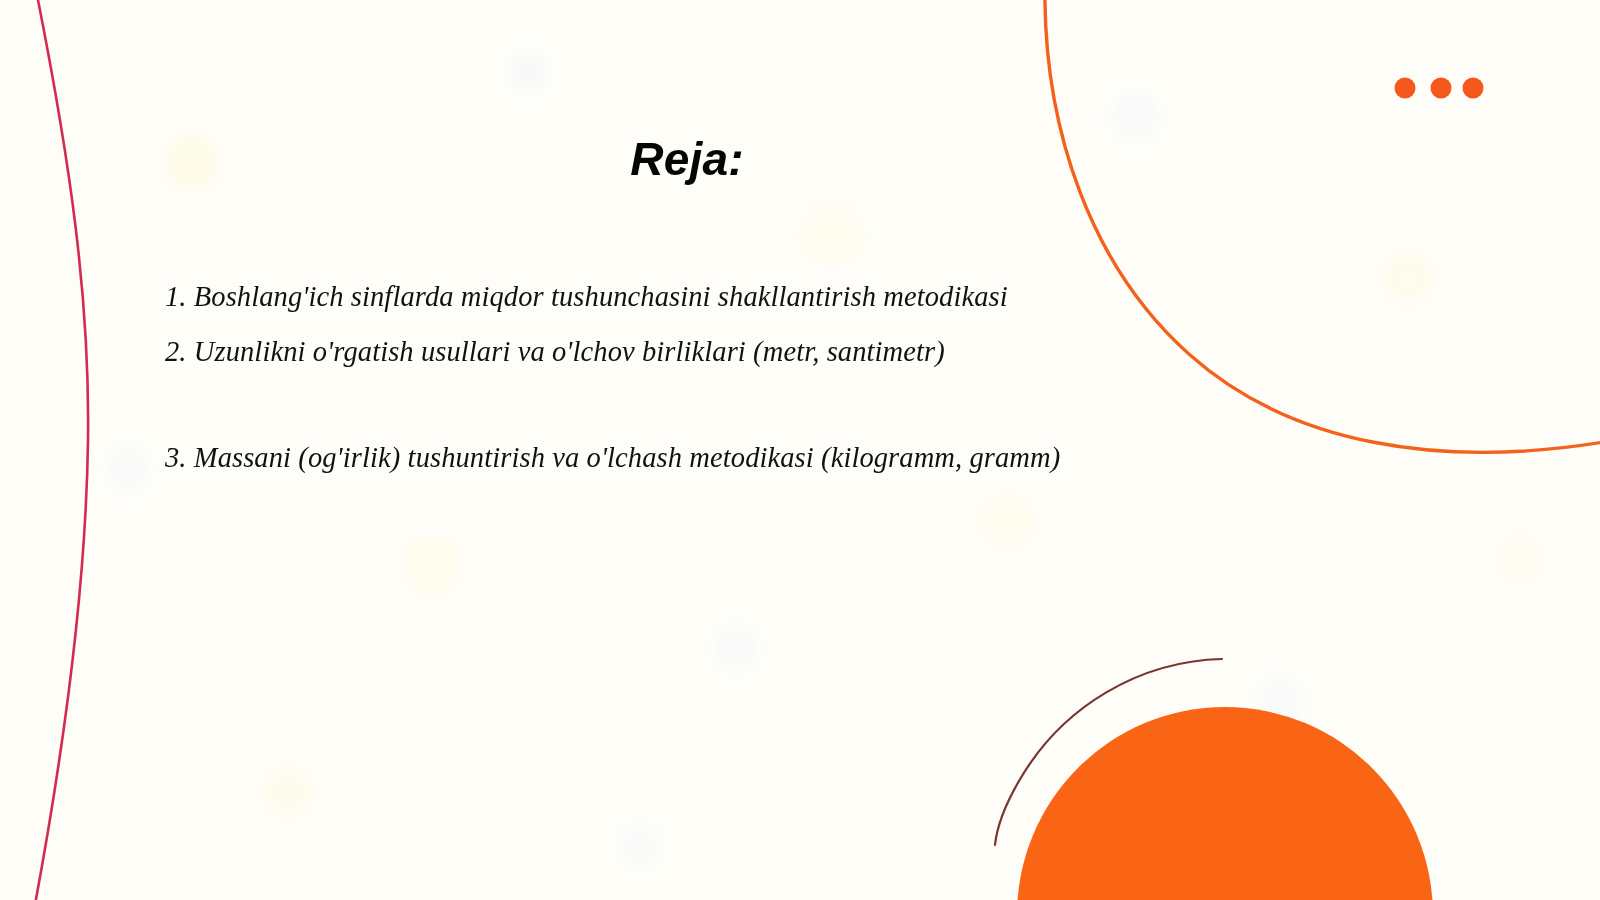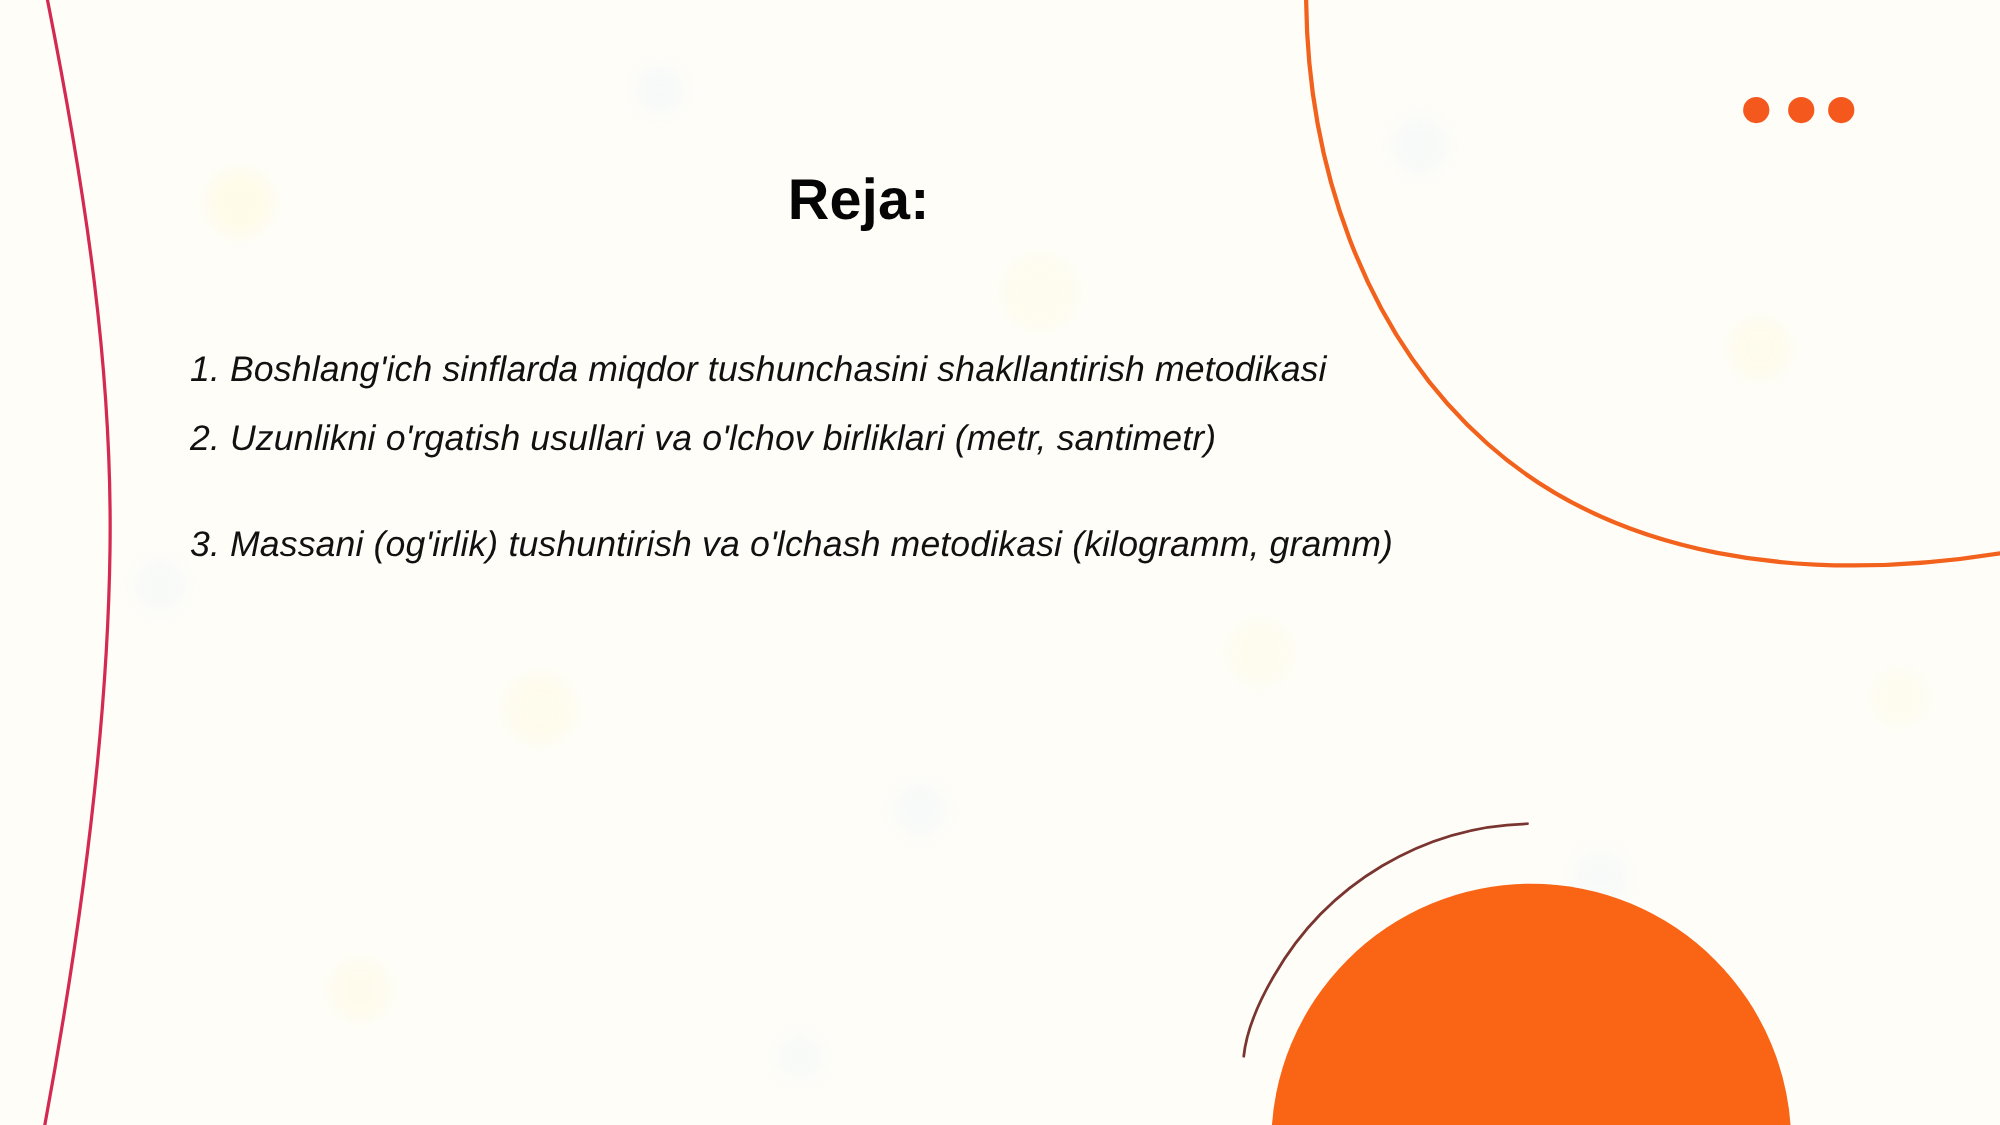--- a/index.html
+++ b/index.html
@@ -52,37 +52,39 @@
   .title {
     position: absolute;
     top: 132px;
     left: 0;
     width: 1374px;
     text-align: center;
     font-size: 46px;
     font-weight: bold;
     color: #050505;
     letter-spacing: .2px;
+    font-style: italic;
   }
 
   .body-list {
     position: absolute;
-    left: 152px;
+    left: 165px;
     top: 277px;
     width: 980px;
+    font-family: Liberation Serif, serif;
   }
   .list-item {
     font-size: 28.5px;
     font-style: italic;
     line-height: 1.37;
     color: #111111;
     letter-spacing: .1px;
   }
   .gap-sm { margin-top: 16px; }
-  .gap-lg { margin-top: 46px; }
+  .gap-lg { margin-top: 67px; }
 </style>
 </head>
 <body>
 
 <div id="slide">
 
   <div class="texture"></div>
 
   <svg class="decor" viewBox="0 0 1600 900" xmlns="http://www.w3.org/2000/svg">
 

